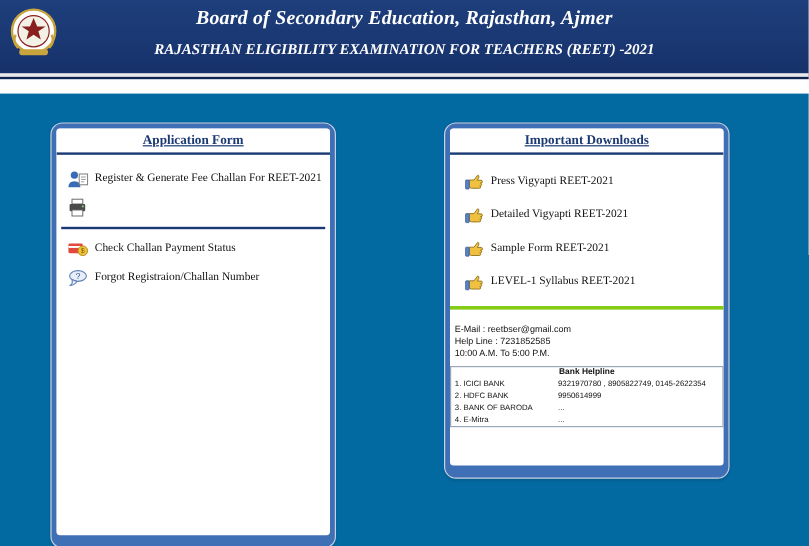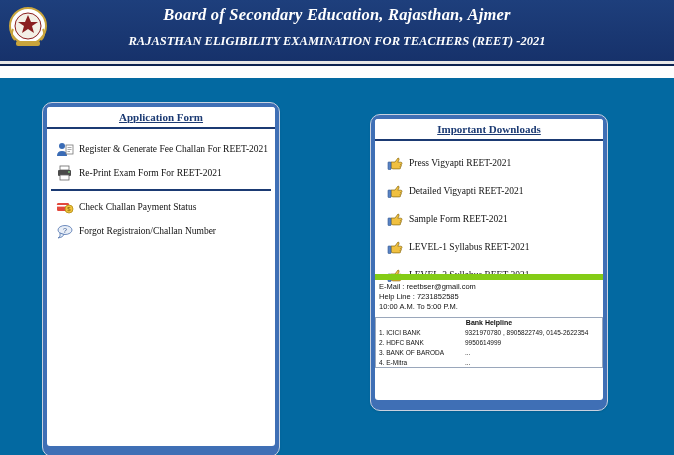--- a/index.html
+++ b/index.html
@@ -75,21 +75,21 @@
     border-radius: 10px;
     box-shadow: 0 1px 2px rgba(0,0,0,0.10);
     overflow: hidden;
   }
   .panel-outer {
     background: #3f6fb5;
     border-radius: 10px;
     padding: 4px 4px 10px 4px;
   }
   .panel-left  { left: 42px;  top: 24px;  width: 238px; height: 355px; }
-  .panel-right { left: 370px; top: 36px;  width: 238px; height: 297px; }
+  .panel-right { left: 370px; top: 24px;  width: 238px; height: 297px; }
 
   .panel-inner {
     background: #ffffff;
     border-radius: 3px;
     height: 100%;
     overflow: hidden;
   }
   .panel-head {
     height: 22px;
     background: #ffffff;
@@ -144,22 +144,22 @@
     left: 0; right: 0;
     bottom: 42px;
     margin: 0 4px;
     border-top: 0;
   }
   .contact-lines {
     font-family: "Liberation Sans", sans-serif;
     font-size: 7.5px;
     color: #111;
     line-height: 10px;
-    padding: 2px 4px 2px 4px;
-    border-top: 6px solid #84cc16;
+    padding: 12px 4px 2px 4px;
+    border-top: 3px solid #84cc16;
   }
   .helpline-table {
     border: 1px solid #9aa7bb;
     margin-top: 3px;
     font-family: "Liberation Sans", sans-serif;
     font-size: 6.5px;
     color: #111;
   }
   .helpline-title {
     text-align: center;
@@ -225,21 +225,20 @@
 
           <div class="link-row">
             <span class="link-icon">
               <svg width="18" height="16" viewBox="0 0 18 16">
                 <rect x="4" y="1" width="9" height="4" fill="#ffffff" stroke="#666" stroke-width="0.8"></rect>
                 <rect x="2" y="5" width="13" height="6" rx="1" fill="#4a4a4a"></rect>
                 <rect x="4" y="10" width="9" height="5" fill="#ffffff" stroke="#666" stroke-width="0.8"></rect>
                 <circle cx="13" cy="7" r="0.9" fill="#7ec97e"></circle>
               </svg>
             </span>
-            <span class="link-label">Re-Print Exam Form For REET-2021</span>
           </div>
 
           <div class="divider-blue"></div>
 
           <div class="link-row">
             <span class="link-icon">
               <svg width="18" height="16" viewBox="0 0 18 16">
                 <rect x="1" y="4" width="12" height="8" rx="1.2" fill="#e2483c"></rect>
                 <rect x="1" y="6" width="12" height="1.6" fill="#ffffff"></rect>
                 <circle cx="13" cy="10" r="4" fill="#f2c33c" stroke="#b08c14" stroke-width="0.8"></circle>
@@ -306,29 +305,20 @@
           <div class="link-row dl-row">
             <span class="link-icon">
               <svg width="16" height="15" viewBox="0 0 16 15">
                 <path d="M4 6 h4 l3 -4 q1.5 0 1 2 l-1.2 2.2 h3 q1.2 0 1.2 1.2 q0 1.2 -1.2 1.2 h-0.4 q1 0.3 1 1.2 q0 1 -1.2 1 h-0.4 q0.8 0.3 0.8 1.1 q0 1 -1.3 1 H6 q-2 0 -2 -2 z" fill="#f0c040" stroke="#8a6a10" stroke-width="0.7"></path>
                 <rect x="1" y="6" width="3" height="7.5" rx="0.6" fill="#5a84c4" stroke="#2f5590" stroke-width="0.6"></rect>
               </svg>
             </span>
             <span class="link-label">LEVEL-1 Syllabus REET-2021</span>
           </div>
 
-          <div class="link-row dl-row">
-            <span class="link-icon">
-              <svg width="16" height="15" viewBox="0 0 16 15">
-                <path d="M4 6 h4 l3 -4 q1.5 0 1 2 l-1.2 2.2 h3 q1.2 0 1.2 1.2 q0 1.2 -1.2 1.2 h-0.4 q1 0.3 1 1.2 q0 1 -1.2 1 h-0.4 q0.8 0.3 0.8 1.1 q0 1 -1.3 1 H6 q-2 0 -2 -2 z" fill="#f0c040" stroke="#8a6a10" stroke-width="0.7"></path>
-                <rect x="1" y="6" width="3" height="7.5" rx="0.6" fill="#5a84c4" stroke="#2f5590" stroke-width="0.6"></rect>
-              </svg>
-            </span>
-            <span class="link-label">LEVEL-2 Syllabus REET-2021</span>
-          </div>
 
         </div>
 
         <div class="contact-box">
           <div class="contact-lines">
             <div>E-Mail : reetbser@gmail.com</div>
             <div>Help Line : 7231852585</div>
             <div>10:00 A.M. To 5:00 P.M.</div>
           </div>
           <div class="helpline-table">

